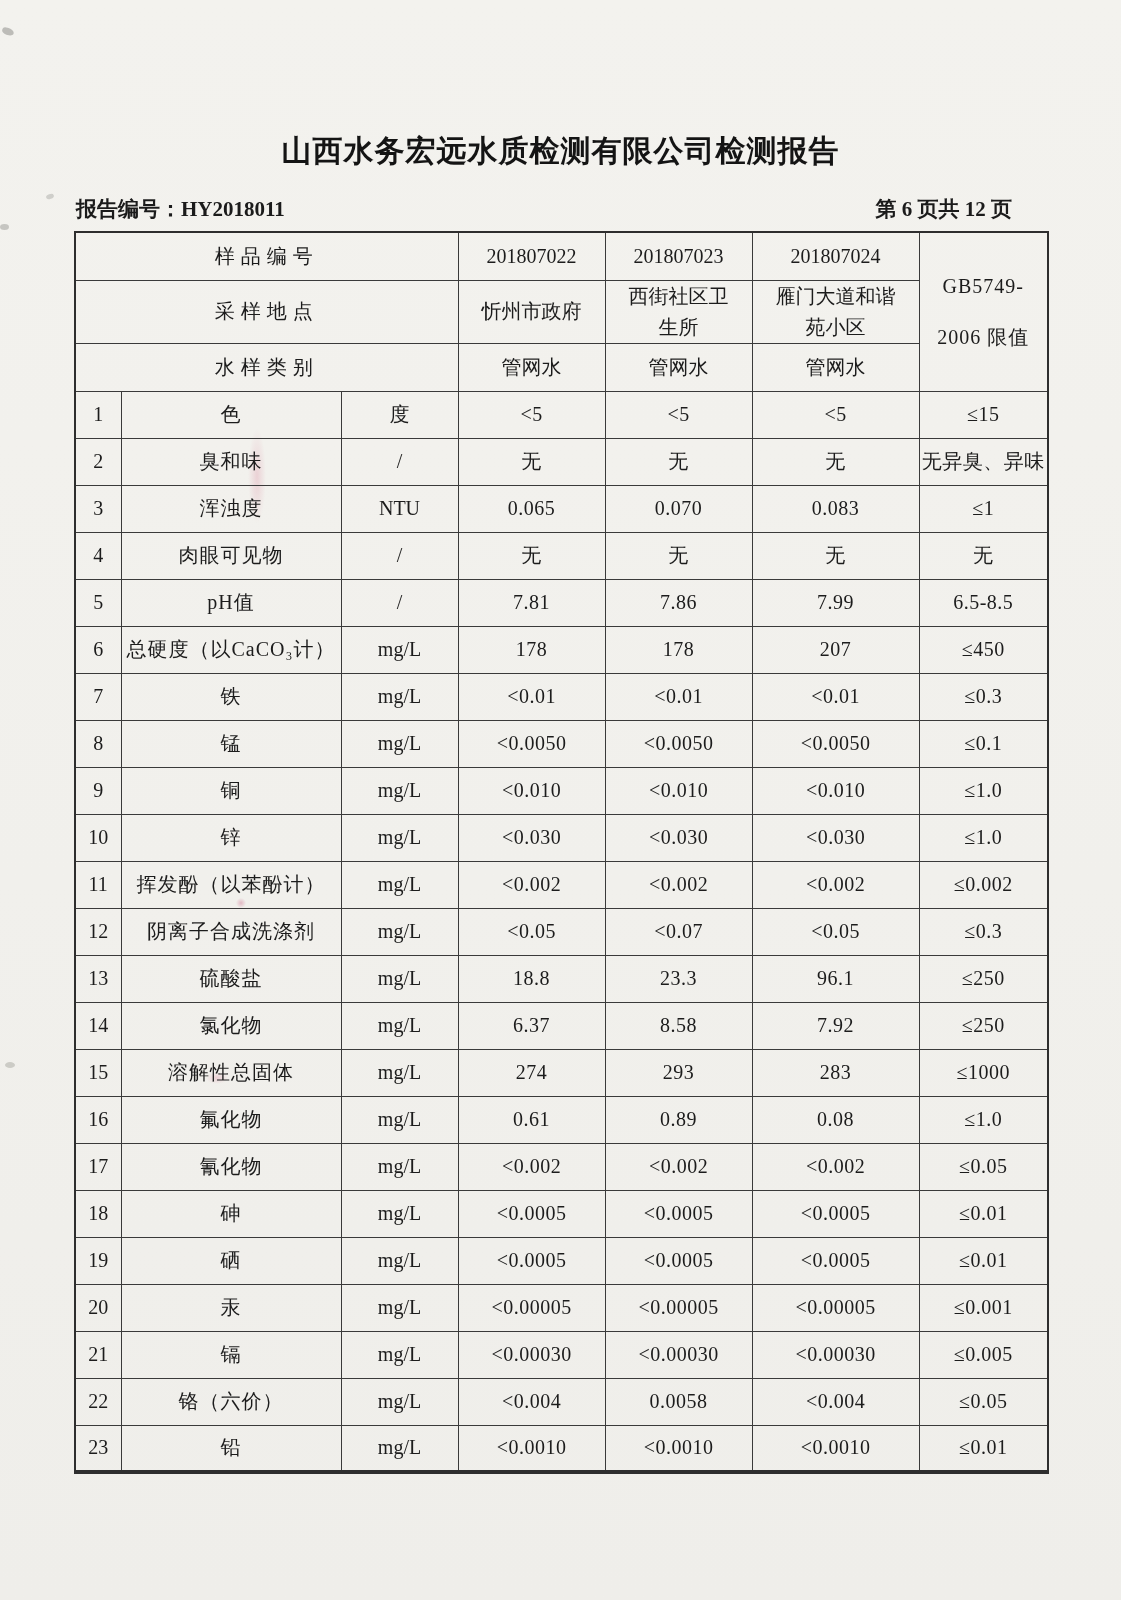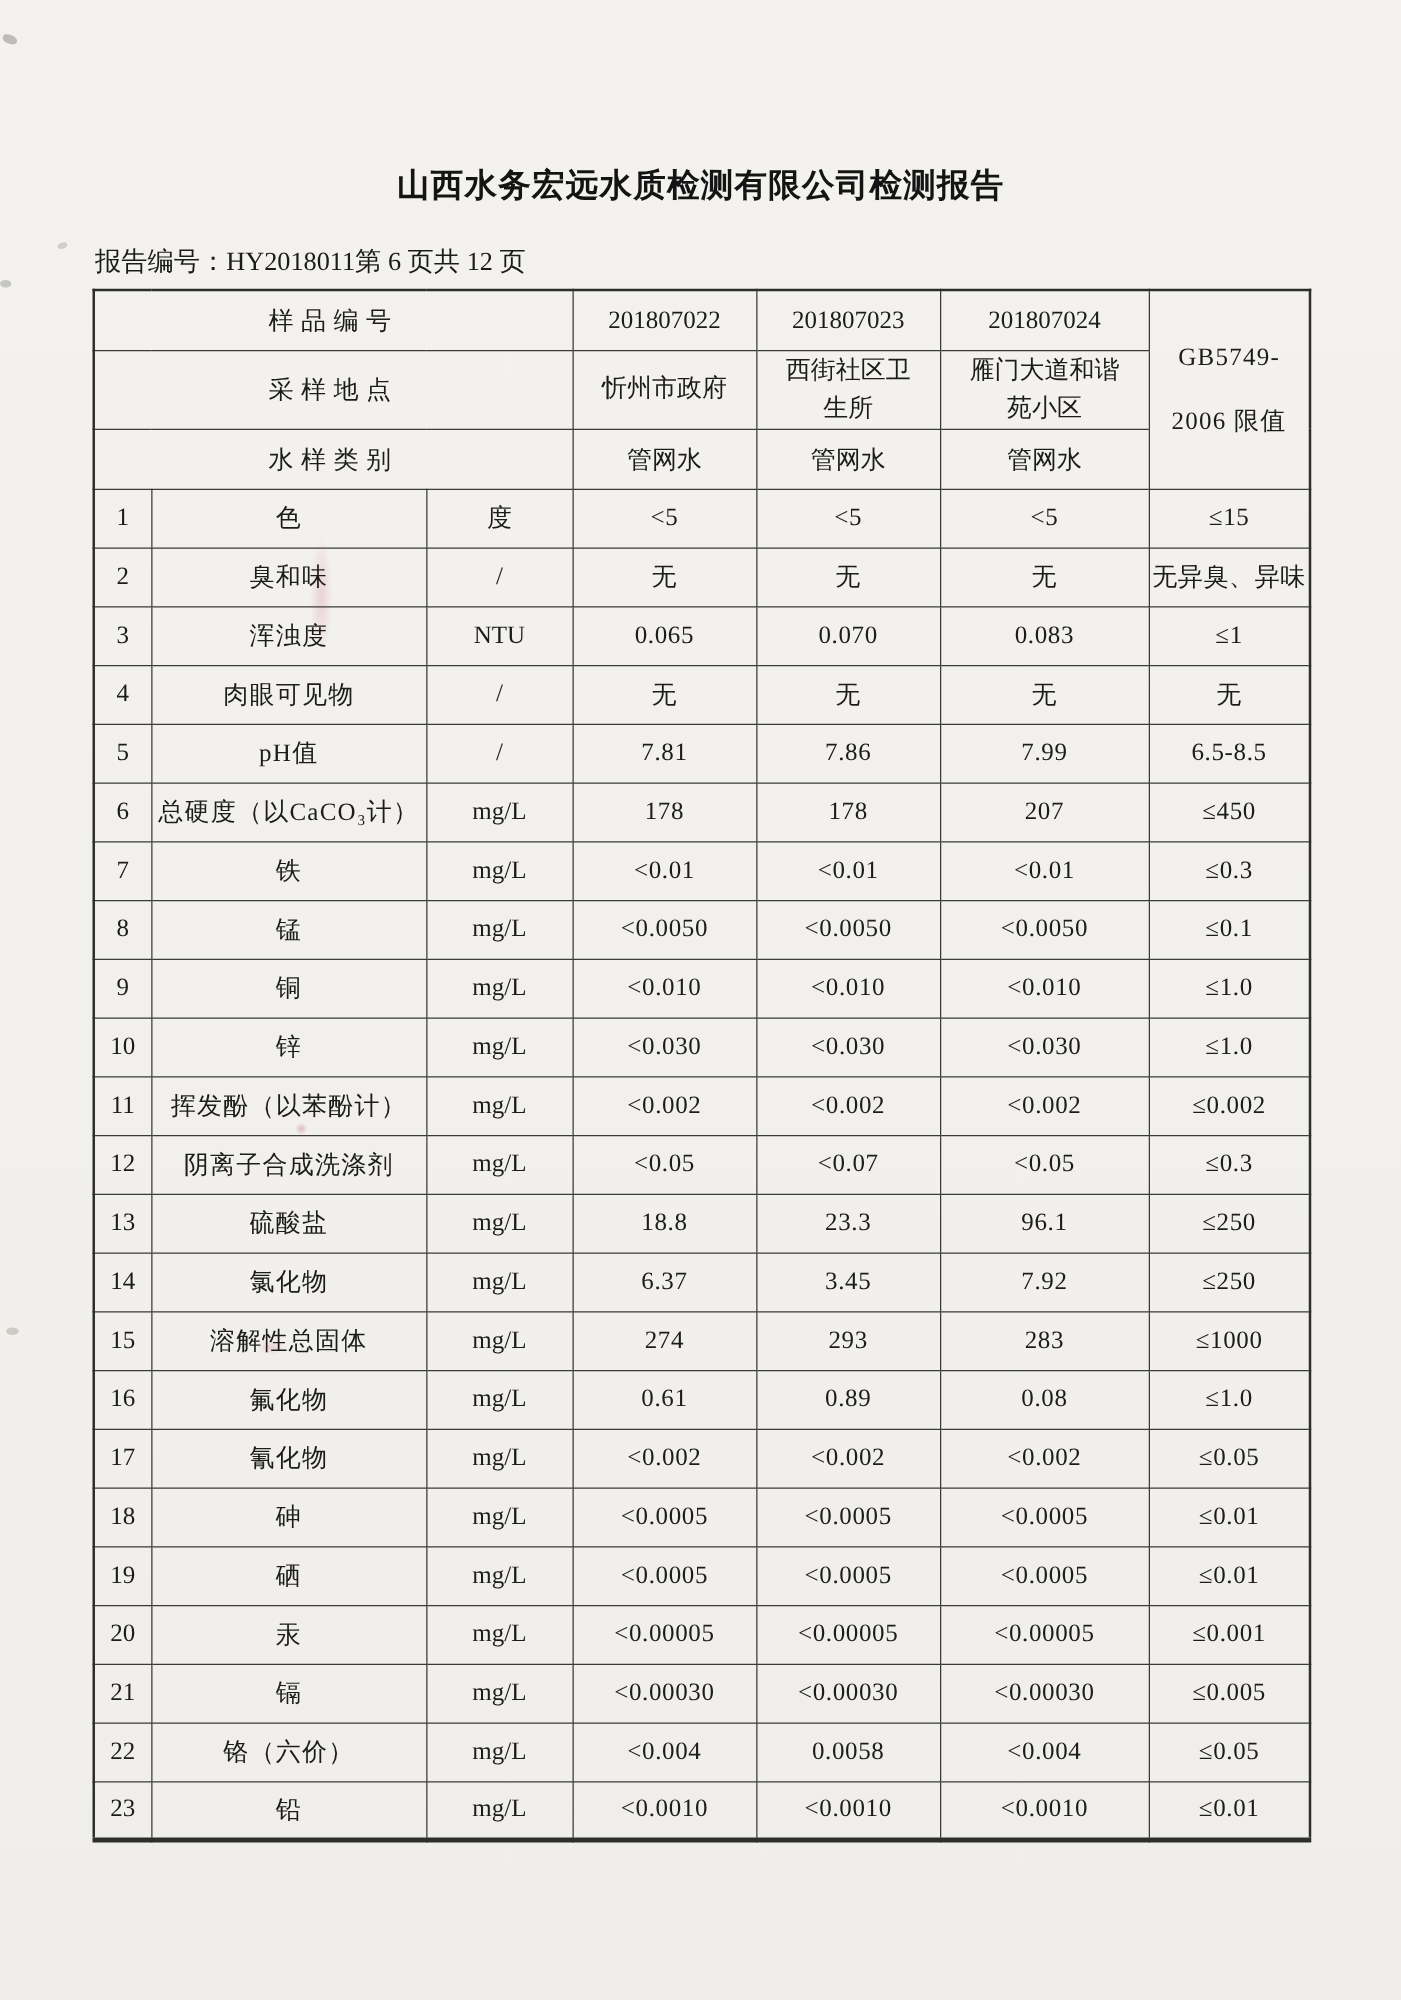--- a/index.html
+++ b/index.html
@@ -10,26 +10,26 @@
   }
   .page{
     position:relative;width:1121px;height:1600px;overflow:hidden;
     background:linear-gradient(180deg,#f3f2ee 0%,#f1f0ec 55%,#efeeea 100%);
     color:#1a1a1a;
   }
   .title{
     position:absolute;top:131px;left:0;width:100%;margin:0;
     text-align:center;
     font-family:"Liberation Sans","DejaVu Sans",sans-serif;
-    font-weight:700;font-size:26px;letter-spacing:1px;color:#141414;
+    font-weight:700;font-size:30px;letter-spacing:1px;color:#141414;
   }
   .meta{
     position:absolute;top:195px;left:76px;width:936px;
-    display:flex;justify-content:flex-start;align-items:baseline;
-    font-size:21px;font-weight:400;color:#1b1b1b;
+    display:flex;justify-content:space-between;align-items:baseline;
+    font-size:21px;font-weight:700;color:#1b1b1b;
   }
   table.report{
     position:absolute;top:231px;left:74px;width:973px;
     border-collapse:collapse;table-layout:fixed;
     border:2px solid #2e2e2e;border-bottom-width:4px;
   }
   table.report td{
     border:1.5px solid #3a3a3a;
     text-align:center;vertical-align:middle;
     font-size:20px;color:#1c1c1c;
@@ -238,21 +238,21 @@
     <td class="c-val">23.3</td>
     <td class="c-val">96.1</td>
     <td class="c-limit">≤250</td>
   </tr>
 
   <tr>
     <td class="c-idx">14</td>
     <td class="c-item">氯化物</td>
     <td class="c-unit">mg/L</td>
     <td class="c-val">6.37</td>
-    <td class="c-val">3.45</td>
+    <td class="c-val">8.58</td>
     <td class="c-val">7.92</td>
     <td class="c-limit">≤250</td>
   </tr>
 
   <tr>
     <td class="c-idx">15</td>
     <td class="c-item">溶解性总固体</td>
     <td class="c-unit">mg/L</td>
     <td class="c-val">274</td>
     <td class="c-val">293</td>

